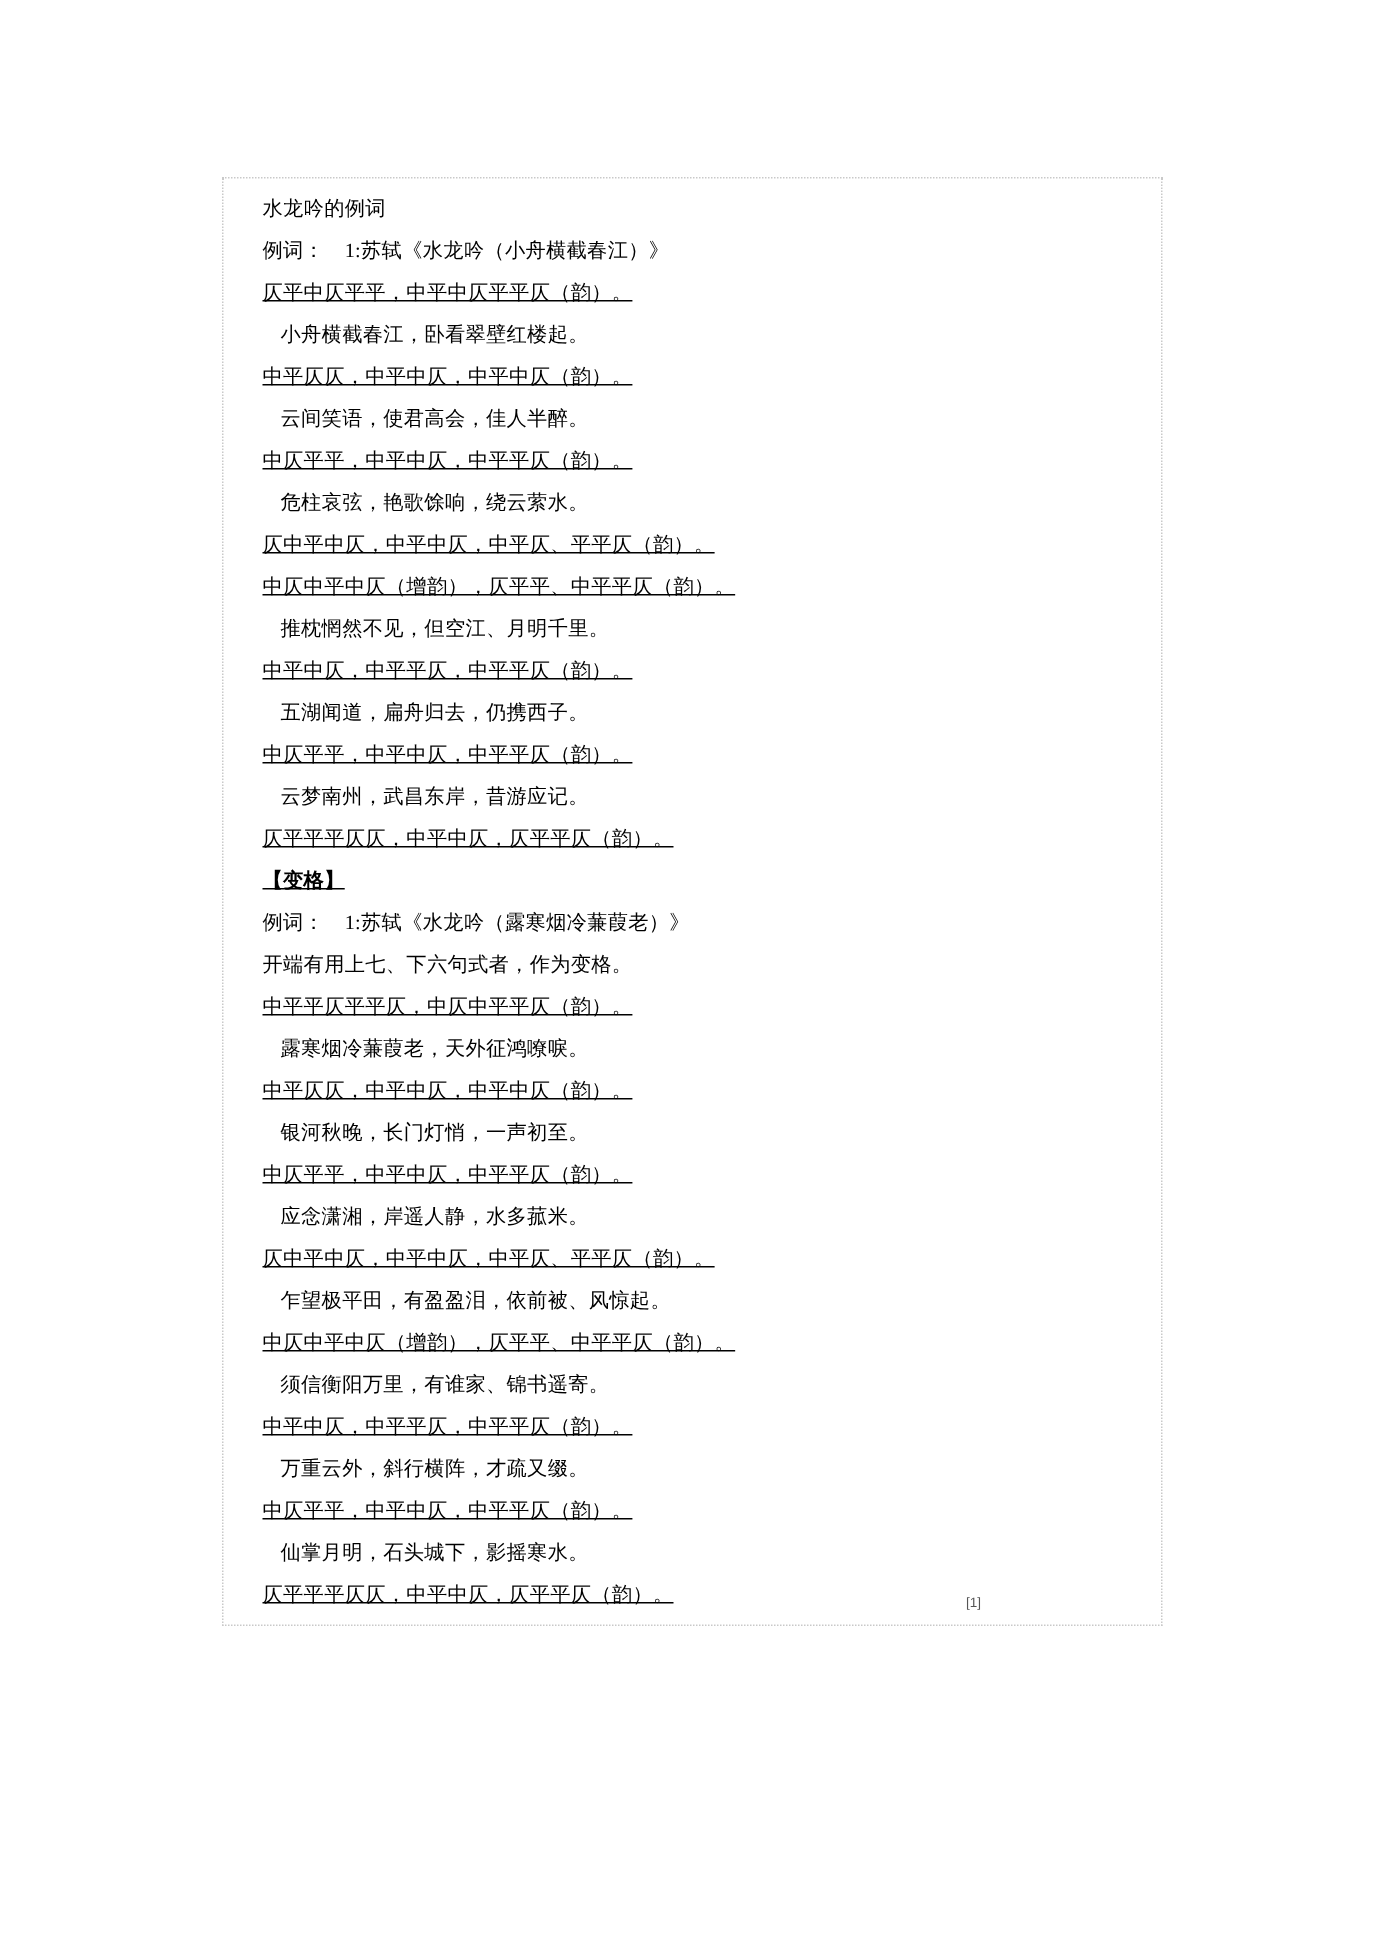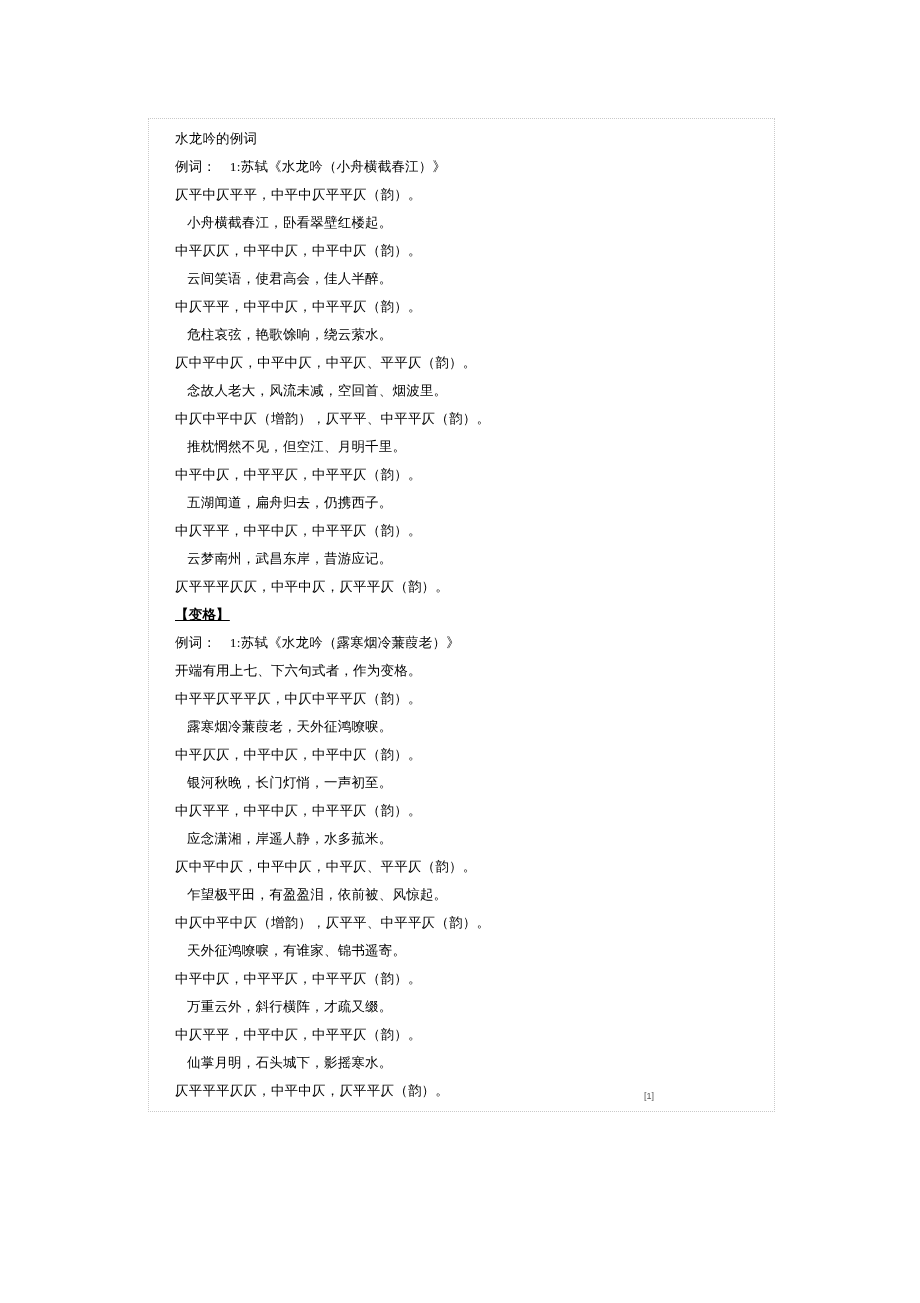--- a/index.html
+++ b/index.html
@@ -36,20 +36,21 @@
     letter-spacing: 0.2px;
   }
   .line.title {
     padding-left: 14px;
   }
   .line.indent {
     padding-left: 14px;
   }
   .line.pattern {
     padding-left: 14px;
+    text-decoration: underline;
   }
   .line.verse {
     padding-left: 26px;
   }
   .line.section {
     padding-left: 14px;
     font-weight: bold;
     text-decoration: underline;
   }
   .line.example {
@@ -72,41 +73,40 @@
 
     <div class="line title">水龙吟的例词</div>
       <div class="line example">例词：　1:苏轼《水龙吟（小舟横截春江）》</div>
       <div class="line pattern">仄平中仄平平，中平中仄平平仄（韵）。</div>
       <div class="line verse">小舟横截春江，卧看翠壁红楼起。</div>
       <div class="line pattern">中平仄仄，中平中仄，中平中仄（韵）。</div>
       <div class="line verse">云间笑语，使君高会，佳人半醉。</div>
       <div class="line pattern">中仄平平，中平中仄，中平平仄（韵）。</div>
       <div class="line verse">危柱哀弦，艳歌馀响，绕云萦水。</div>
       <div class="line pattern">仄中平中仄，中平中仄，中平仄、平平仄（韵）。</div>
-      <div class="line verse">念故人老大，风流未减，空回首、烟波里。</div>
       <div class="line pattern">中仄中平中仄（增韵），仄平平、中平平仄（韵）。</div>
       <div class="line verse">推枕惘然不见，但空江、月明千里。</div>
       <div class="line pattern">中平中仄，中平平仄，中平平仄（韵）。</div>
       <div class="line verse">五湖闻道，扁舟归去，仍携西子。</div>
       <div class="line pattern">中仄平平，中平中仄，中平平仄（韵）。</div>
       <div class="line verse">云梦南州，武昌东岸，昔游应记。</div>
       <div class="line pattern">仄平平平仄仄，中平中仄，仄平平仄（韵）。</div>
       <div class="line section">【变格】</div>
       <div class="line example">例词：　1:苏轼《水龙吟（露寒烟冷蒹葭老）》</div>
       <div class="line indent">开端有用上七、下六句式者，作为变格。</div>
       <div class="line pattern">中平平仄平平仄，中仄中平平仄（韵）。</div>
       <div class="line verse">露寒烟冷蒹葭老，天外征鸿嘹唳。</div>
       <div class="line pattern">中平仄仄，中平中仄，中平中仄（韵）。</div>
       <div class="line verse">银河秋晚，长门灯悄，一声初至。</div>
       <div class="line pattern">中仄平平，中平中仄，中平平仄（韵）。</div>
       <div class="line verse">应念潇湘，岸遥人静，水多菰米。</div>
       <div class="line pattern">仄中平中仄，中平中仄，中平仄、平平仄（韵）。</div>
       <div class="line verse">乍望极平田，有盈盈泪，依前被、风惊起。</div>
       <div class="line pattern">中仄中平中仄（增韵），仄平平、中平平仄（韵）。</div>
-      <div class="line verse">天外征鸿嘹唳，有谁家、锦书遥寄。</div>
+      <div class="line verse">须信衡阳万里，有谁家、锦书遥寄。</div>
       <div class="line pattern">中平中仄，中平平仄，中平平仄（韵）。</div>
       <div class="line verse">万重云外，斜行横阵，才疏又缀。</div>
       <div class="line pattern">中仄平平，中平中仄，中平平仄（韵）。</div>
       <div class="line verse">仙掌月明，石头城下，影摇寒水。</div>
       <div class="line pattern">仄平平平仄仄，中平中仄，仄平平仄（韵）。</div>
       <span class="footnote-mark">[1]</span>
   </div>
 </div>
 
 </body></html>

